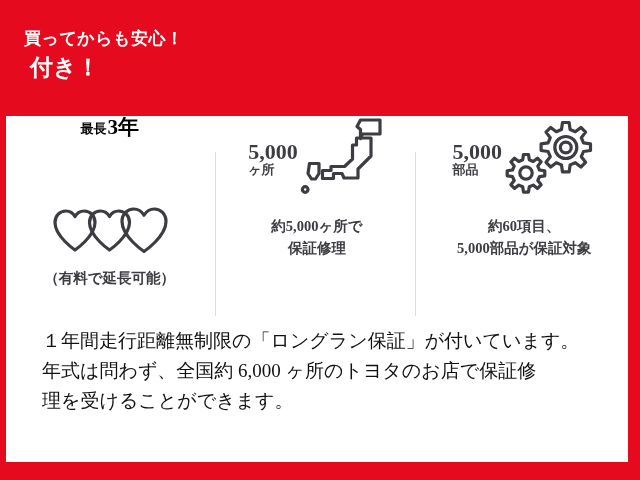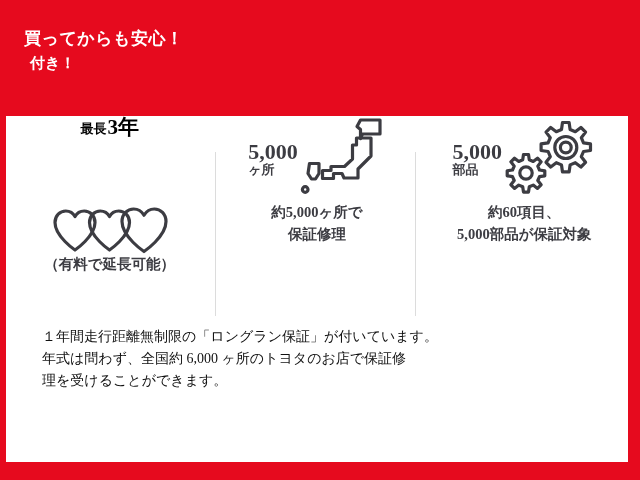--- a/index.html
+++ b/index.html
@@ -49,21 +49,21 @@
     white-space: nowrap;
   }
   .header-main-strong {
     font-size: 35px;
     font-weight: bold;
     color: #ffffff;
     letter-spacing: 0px;
     line-height: 1;
   }
   .header-main-suffix {
-    font-size: 15px;
+    font-size: 23px;
     font-weight: bold;
     color: #ffffff;
     margin-left: 8px;
     line-height: 1;
   }
 
   
   .panel {
     position: absolute;
     left: 6px;
@@ -136,34 +136,35 @@
   .metric-inline .metric-small { margin-right: 1px; position: relative; top: -1px; }
   .metric-inline .metric-big { font-size: 21px; }
 
   .icon-wrap {
     display: flex;
     align-items: center;
     justify-content: center;
   }
 
   .caption {
+    margin-top: 14px;
     text-align: center;
     font-size: 14.5px;
     font-weight: bold;
     color: #3c3c42;
     line-height: 1.5;
   }
 
   
   .body-copy {
     position: absolute;
     left: 36px;
     top: 210px;
     width: 560px;
-    font-size: 14px;
+    font-size: 19px;
     font-weight: normal;
     color: #111111;
     line-height: 1.58;
     letter-spacing: 0px;
   }
   .body-copy div { white-space: nowrap; }
 </style>
 </head>
 <body>
 

